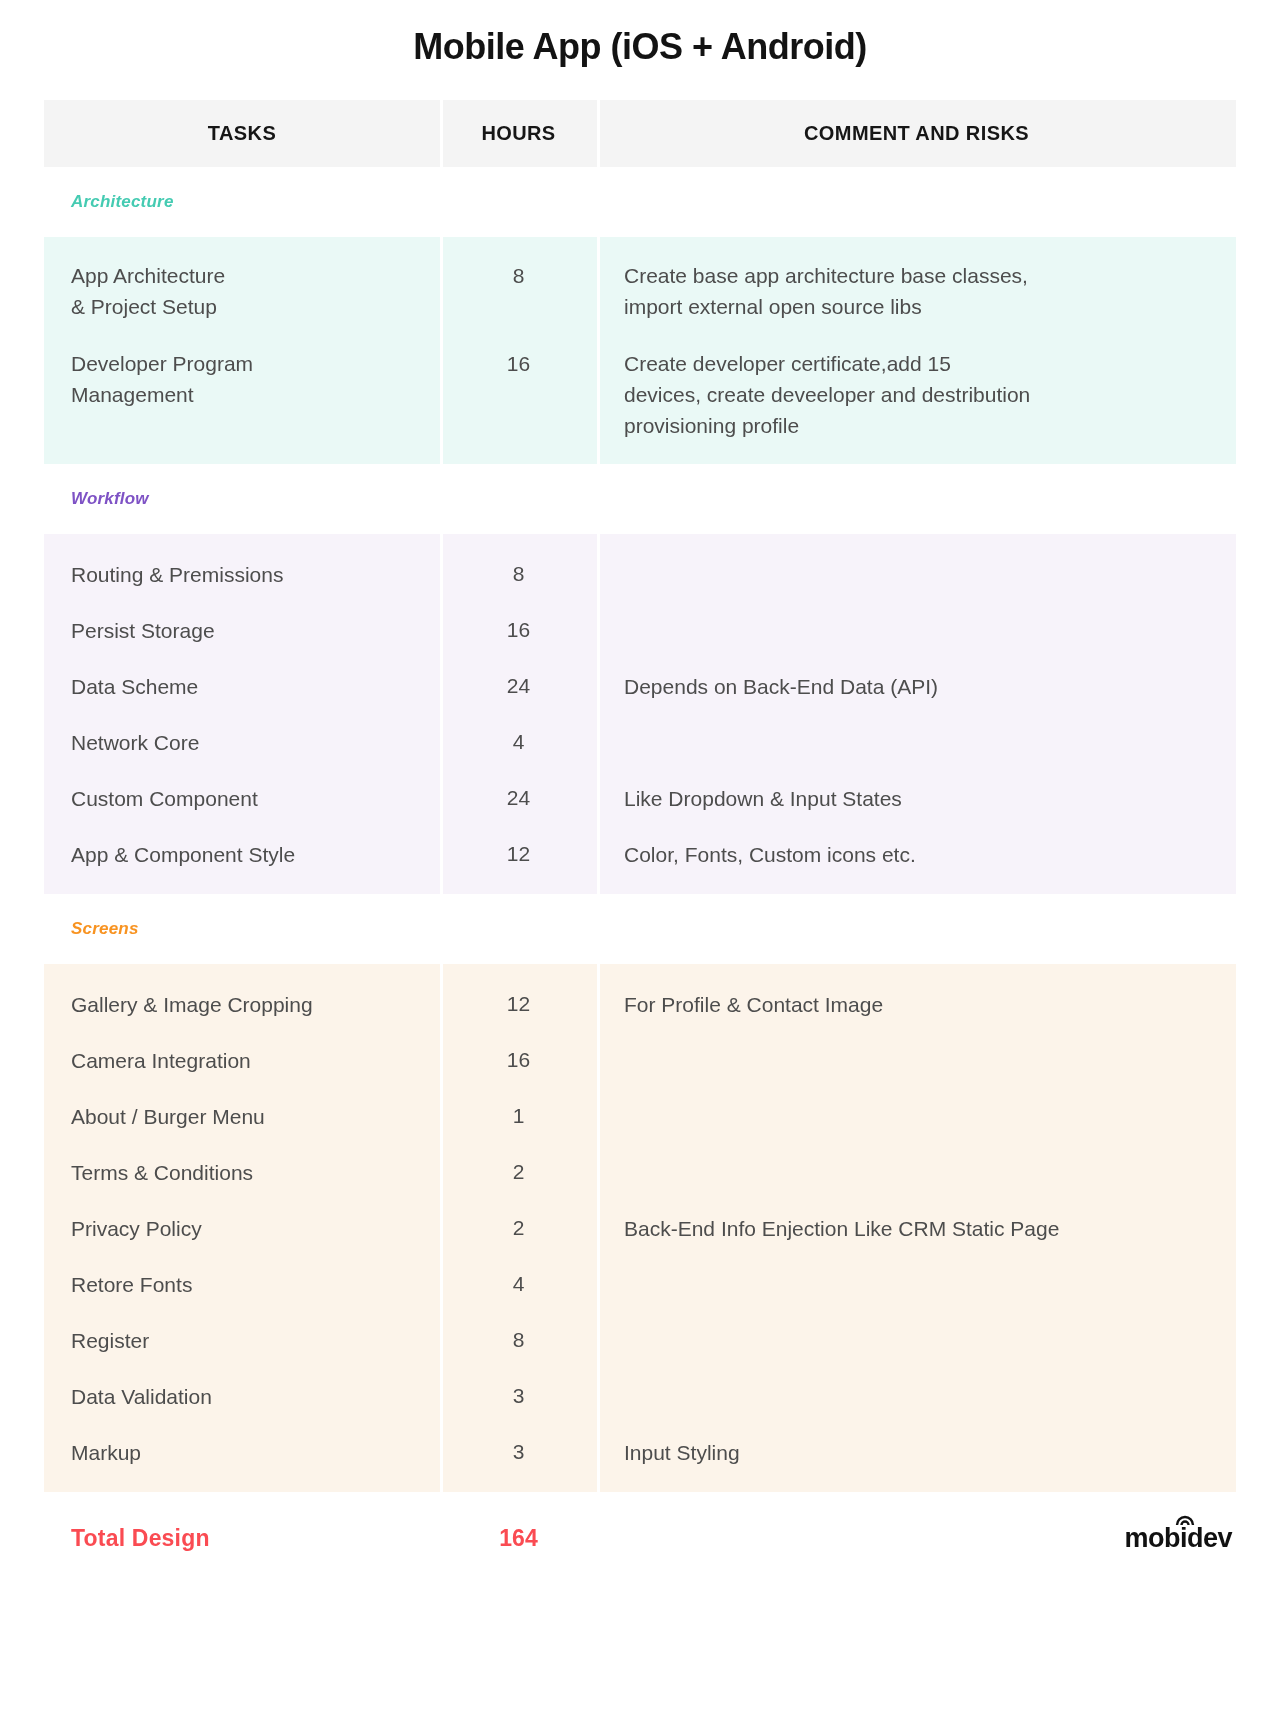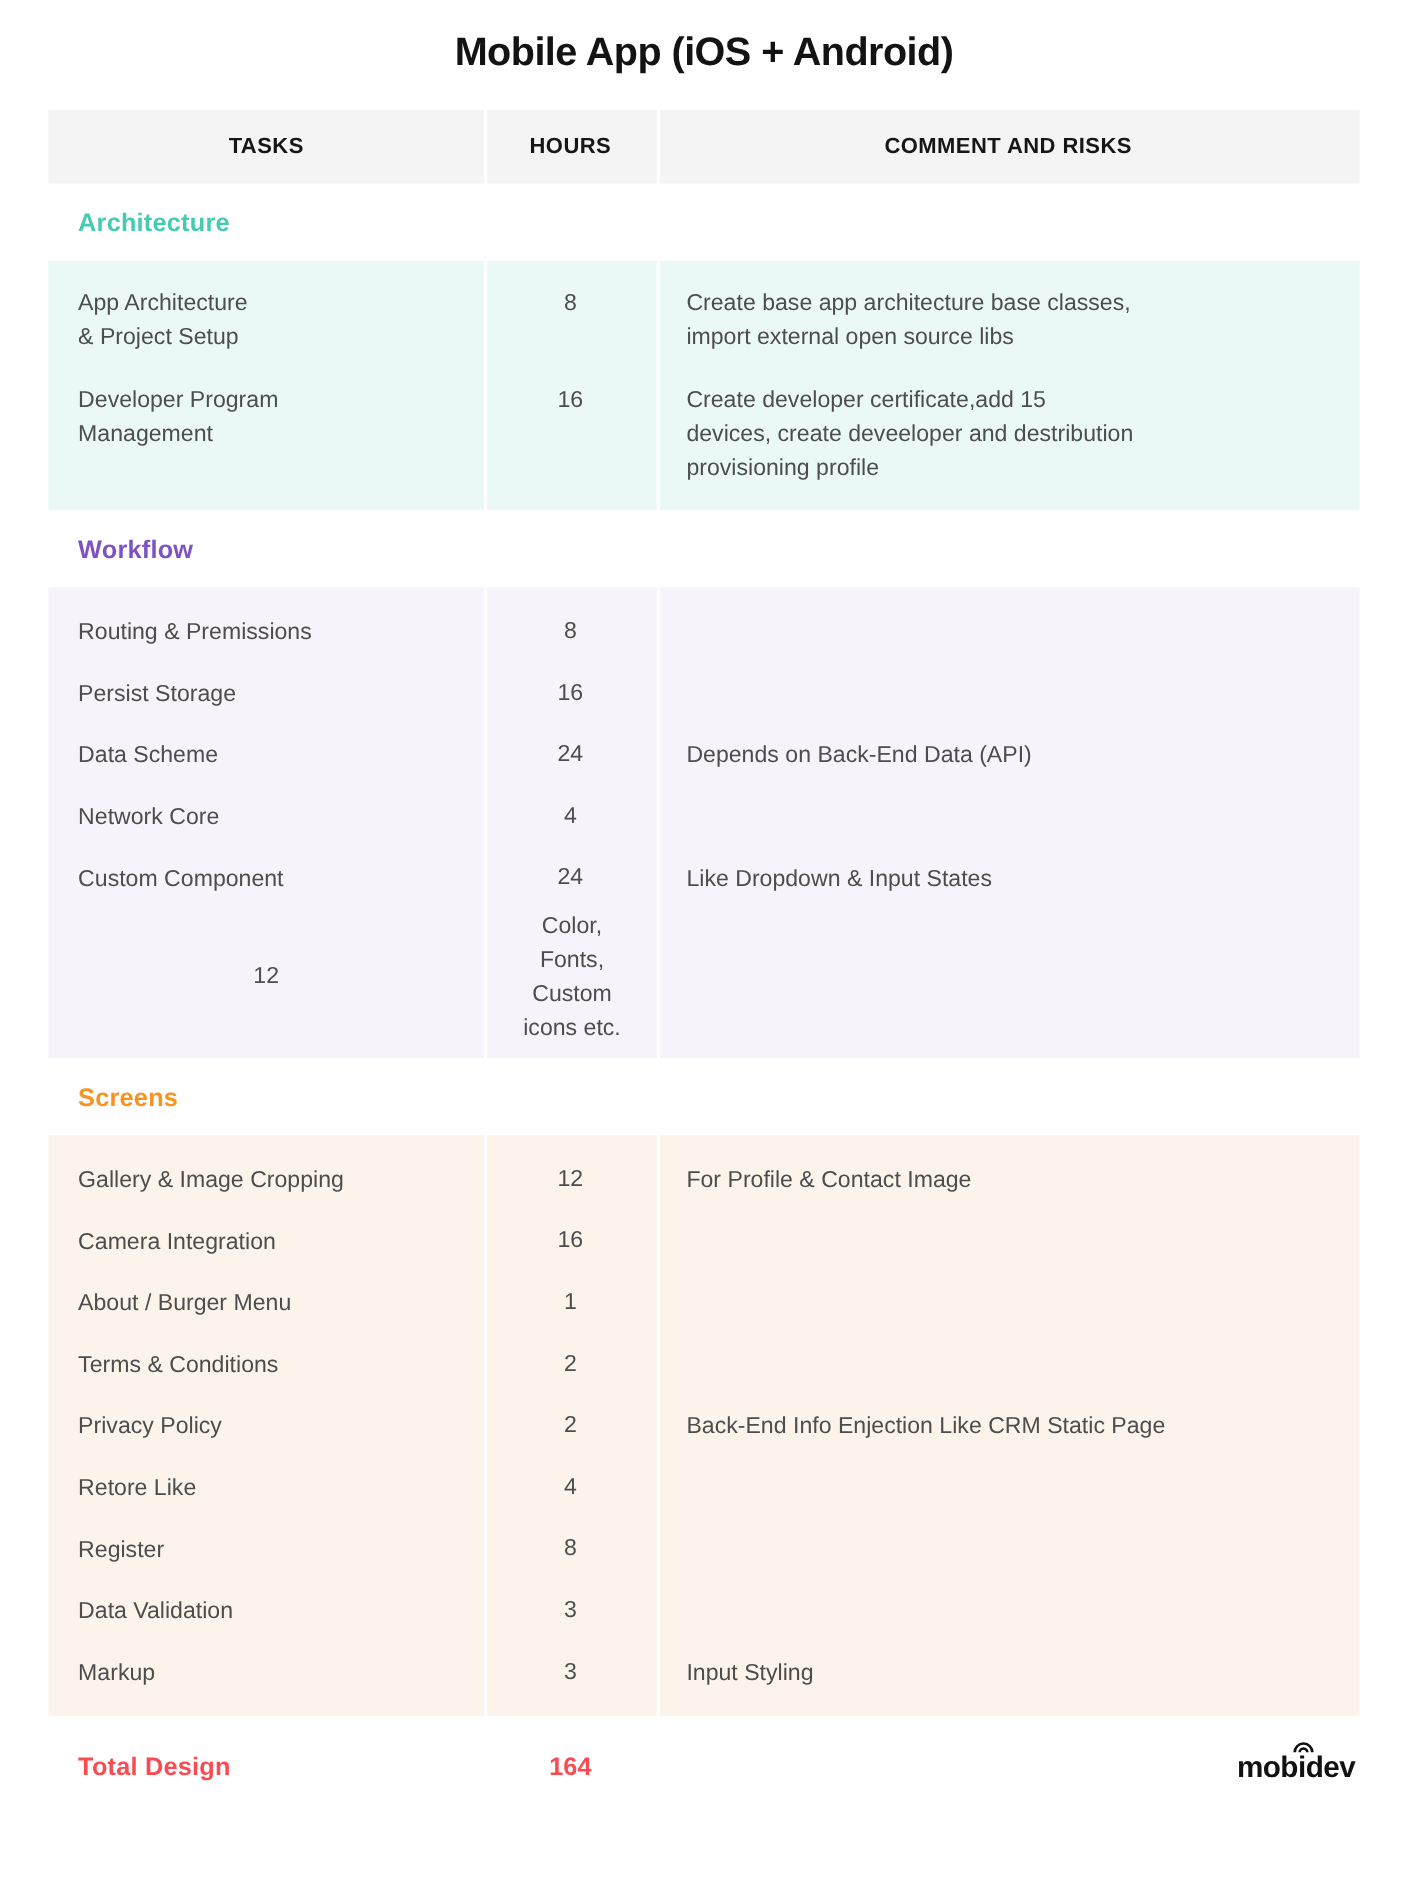--- a/index.html
+++ b/index.html
@@ -33,21 +33,21 @@
   .thead { background: #f4f4f4; }
   .thead .cell {
     height: 67px;
     display: flex; align-items: center; justify-content: center;
     font-weight: bold; font-size: 20px; color: #161616;
     letter-spacing: 0.4px;
   }
 
   .section-header { background: #ffffff; }
   .section-header .cell { height: 70px; display: flex; align-items: center; }
-  .section-title { font-size: 23px; font-weight: bold; padding-left: 27px; letter-spacing: 0.2px; }
+  .section-title { font-size: 17px; font-weight: bold; padding-left: 27px; letter-spacing: 0.2px; font-style: italic; }
   .sec-architecture { color: #45CBB2; }
   .sec-workflow    { color: #7E52C5; }
   .sec-screens     { color: #F89321; }
   .band-architecture { background: #EAF9F6; padding: 10px 0; }
   .band-workflow     { background: #F7F3FA; padding: 12px 0; text-align: center; }
   .band-screens      { background: #FCF4EA; padding: 12px 0; text-align: right; }
 
   .row .cell {
     min-height: 56px;
     display: flex; align-items: center;
@@ -141,20 +141,21 @@
         <div class="cell task">Network Core</div>
         <div class="cell hours">4</div>
         <div class="cell comment"></div>
       </div>
       <div class="row grid">
         <div class="cell task">Custom Component</div>
         <div class="cell hours">24</div>
         <div class="cell comment">Like Dropdown &amp; Input States</div>
       </div>
       <div class="row grid">
+        <div class="cell task">App &amp; Component Style</div>
         <div class="cell hours">12</div>
         <div class="cell comment">Color, Fonts, Custom icons etc.</div>
       </div>
     </div>
 
     <div class="section-header grid">
       <div class="cell">
           <span class="section-title sec-screens">Screens</span>
         </div>
       <div class="cell"></div>
@@ -180,21 +181,21 @@
         <div class="cell task">Terms &amp; Conditions</div>
         <div class="cell hours">2</div>
         <div class="cell comment"></div>
       </div>
       <div class="row grid">
         <div class="cell task">Privacy Policy</div>
         <div class="cell hours">2</div>
         <div class="cell comment">Back-End Info Enjection Like CRM Static Page</div>
       </div>
       <div class="row grid">
-        <div class="cell task">Retore Like</div>
+        <div class="cell task">Retore Fonts</div>
         <div class="cell hours">4</div>
         <div class="cell comment"></div>
       </div>
       <div class="row grid">
         <div class="cell task">Register</div>
         <div class="cell hours">8</div>
         <div class="cell comment"></div>
       </div>
       <div class="row grid">
         <div class="cell task">Data Validation</div>

